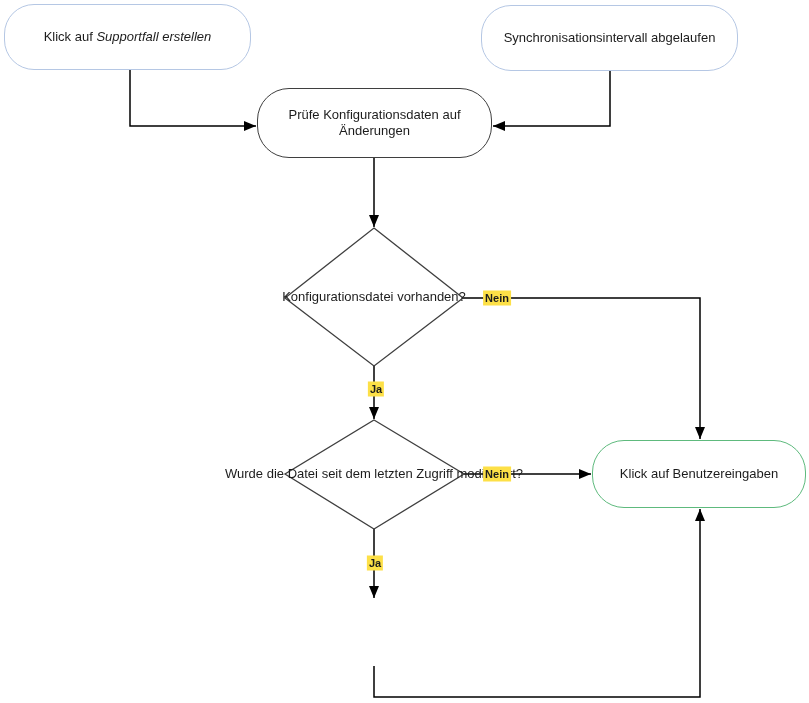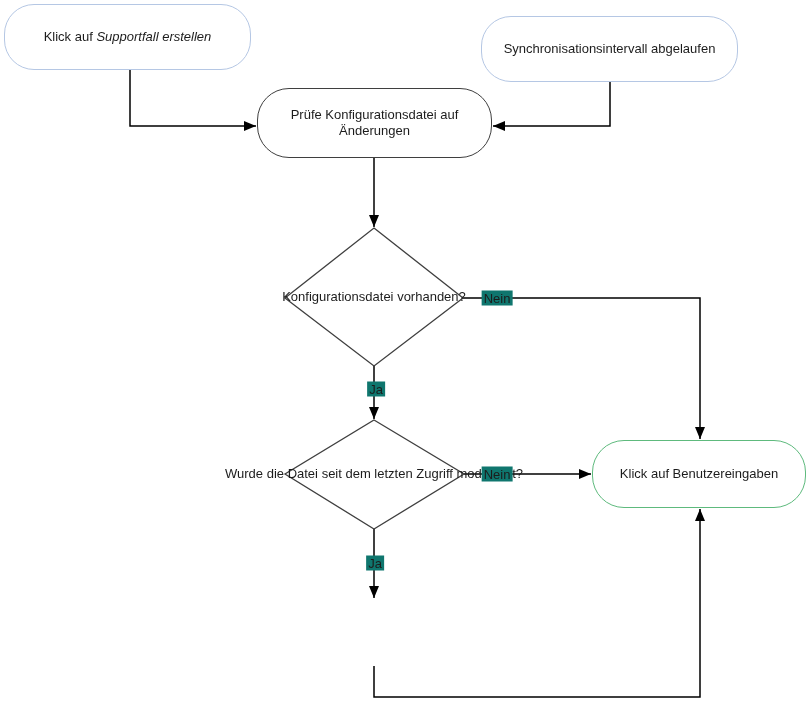--- a/index.html
+++ b/index.html
@@ -59,47 +59,48 @@
   }
   .process {
     border: 1.4px solid var(--process-border);
     border-radius: 32px;
   }
   .wait {
     border: 1.4px solid var(--wait-border);
     border-radius: 32px;
   }
   #node-klick  { left: 4px;   top: 4px;   width: 247px; height: 66px; }
-  #node-sync   { left: 481px; top: 16px;   width: 257px; height: 66px; }
+  #node-sync   { left: 481px; top: 5px;   width: 257px; height: 66px; }
   #node-pruefe { left: 257px; top: 88px;  width: 235px; height: 70px; }
   #node-warte  { left: 592px; top: 440px; width: 214px; height: 68px; }
   #node-lade   { left: 283px; top: 599px; width: 183px; height: 67px; }
   .italic { font-style: italic; }
   .diamond-label {
     position: absolute;
     z-index: 3;
     transform: translate(-50%, -50%);
     text-align: center;
     font-size: 13px;
     line-height: 16px;
     color: var(--text);
     white-space: nowrap;
   }
   #label-d1 { left: 374px; top: 297px; }
   #label-d2 { left: 374px; top: 474px; }
   .edge-label {
     position: absolute;
     z-index: 3;
     transform: translate(-50%, -50%);
-    background: #0f766e;
+    background: #fde047;
     padding: 0 2px;
-    font-size: 13px;
+    font-size: 11px;
     line-height: 15px;
     color: var(--text);
     white-space: nowrap;
+    font-weight: bold;
   }
   #label-nein-1 { left: 497px; top: 298px; }
   #label-ja-1   { left: 376px; top: 389px; }
   #label-nein-2 { left: 497px; top: 474px; }
   #label-ja-2   { left: 375px; top: 563px; }
 </style>
 </head>
 <body>
 
 <div id="canvas">
@@ -126,21 +127,21 @@
 
   <div class="node event" id="node-klick">
     <span><span>Klick auf </span><span class="italic">Supportfall erstellen</span></span>
   </div>
 
   <div class="node event" id="node-sync">
     <span class="line">Synchronisationsintervall abgelaufen</span>
   </div>
 
   <div class="node process" id="node-pruefe">
-    <span class="line">Prüfe Konfigurationsdatei auf</span>
+    <span class="line">Prüfe Konfigurationsdaten auf</span>
     <span class="line">Änderungen</span>
   </div>
 
   <div class="diamond-label" id="label-d1">
     <span class="line">Konfigurationsdatei</span>
     <span class="line">vorhanden?</span>
   </div>
 
   <div class="diamond-label" id="label-d2">
     <span class="line">Wurde die Datei</span>

